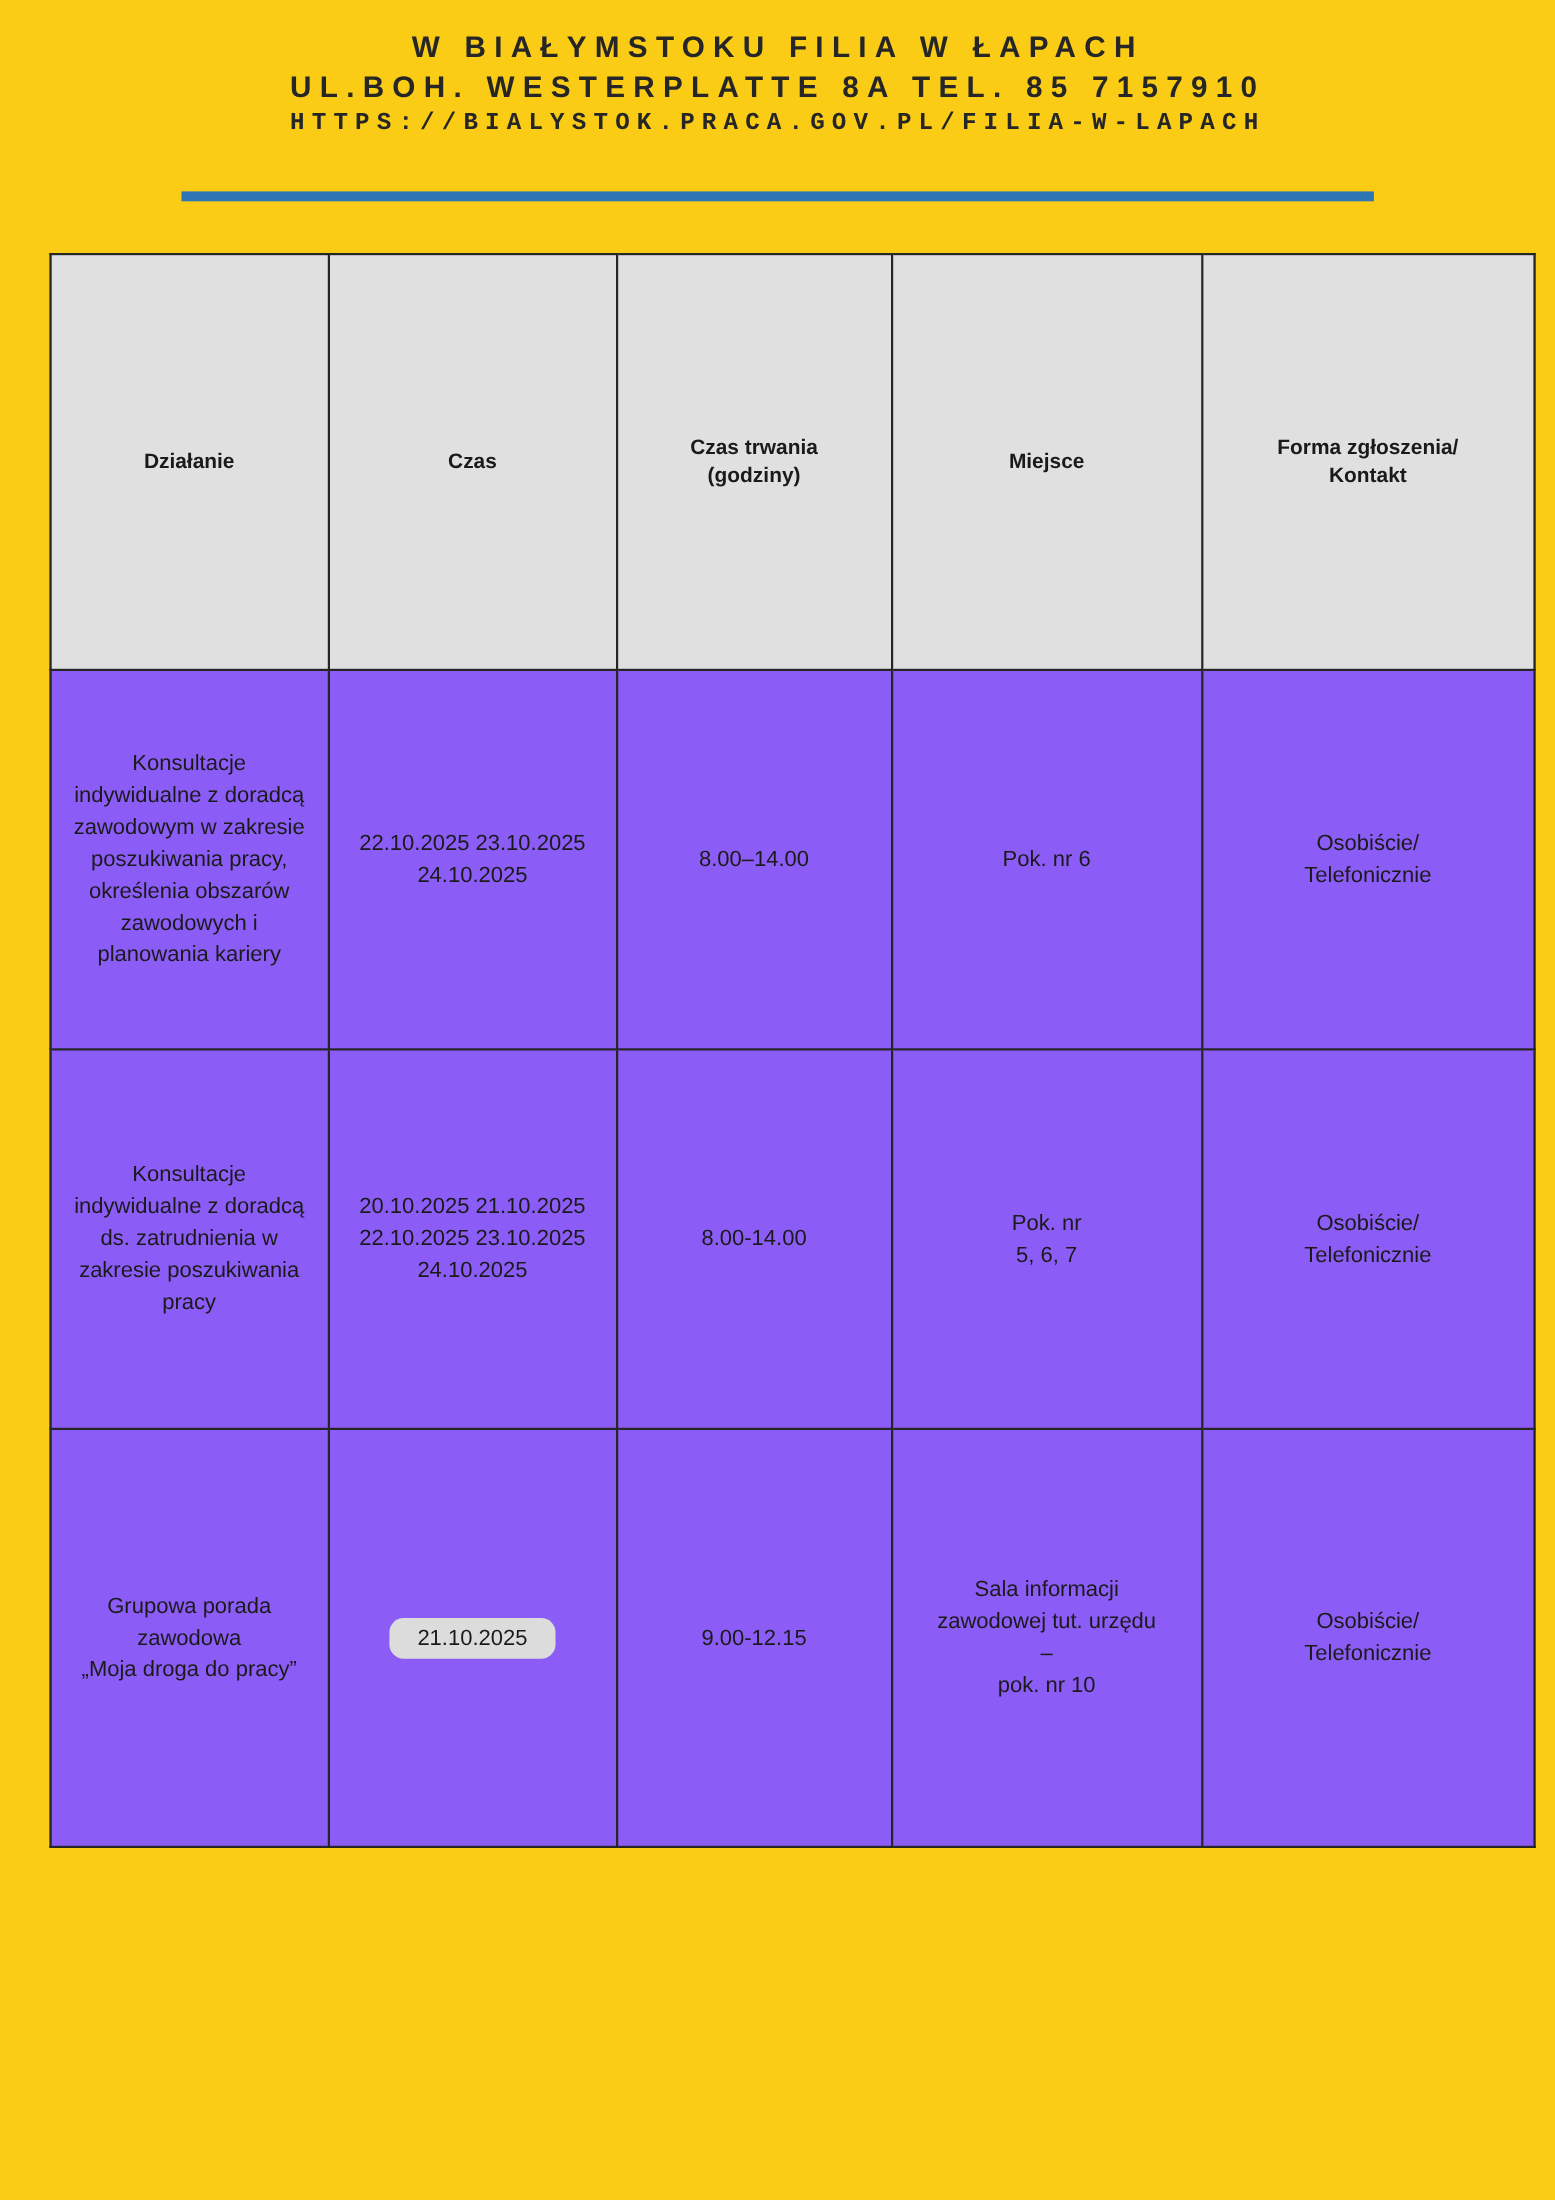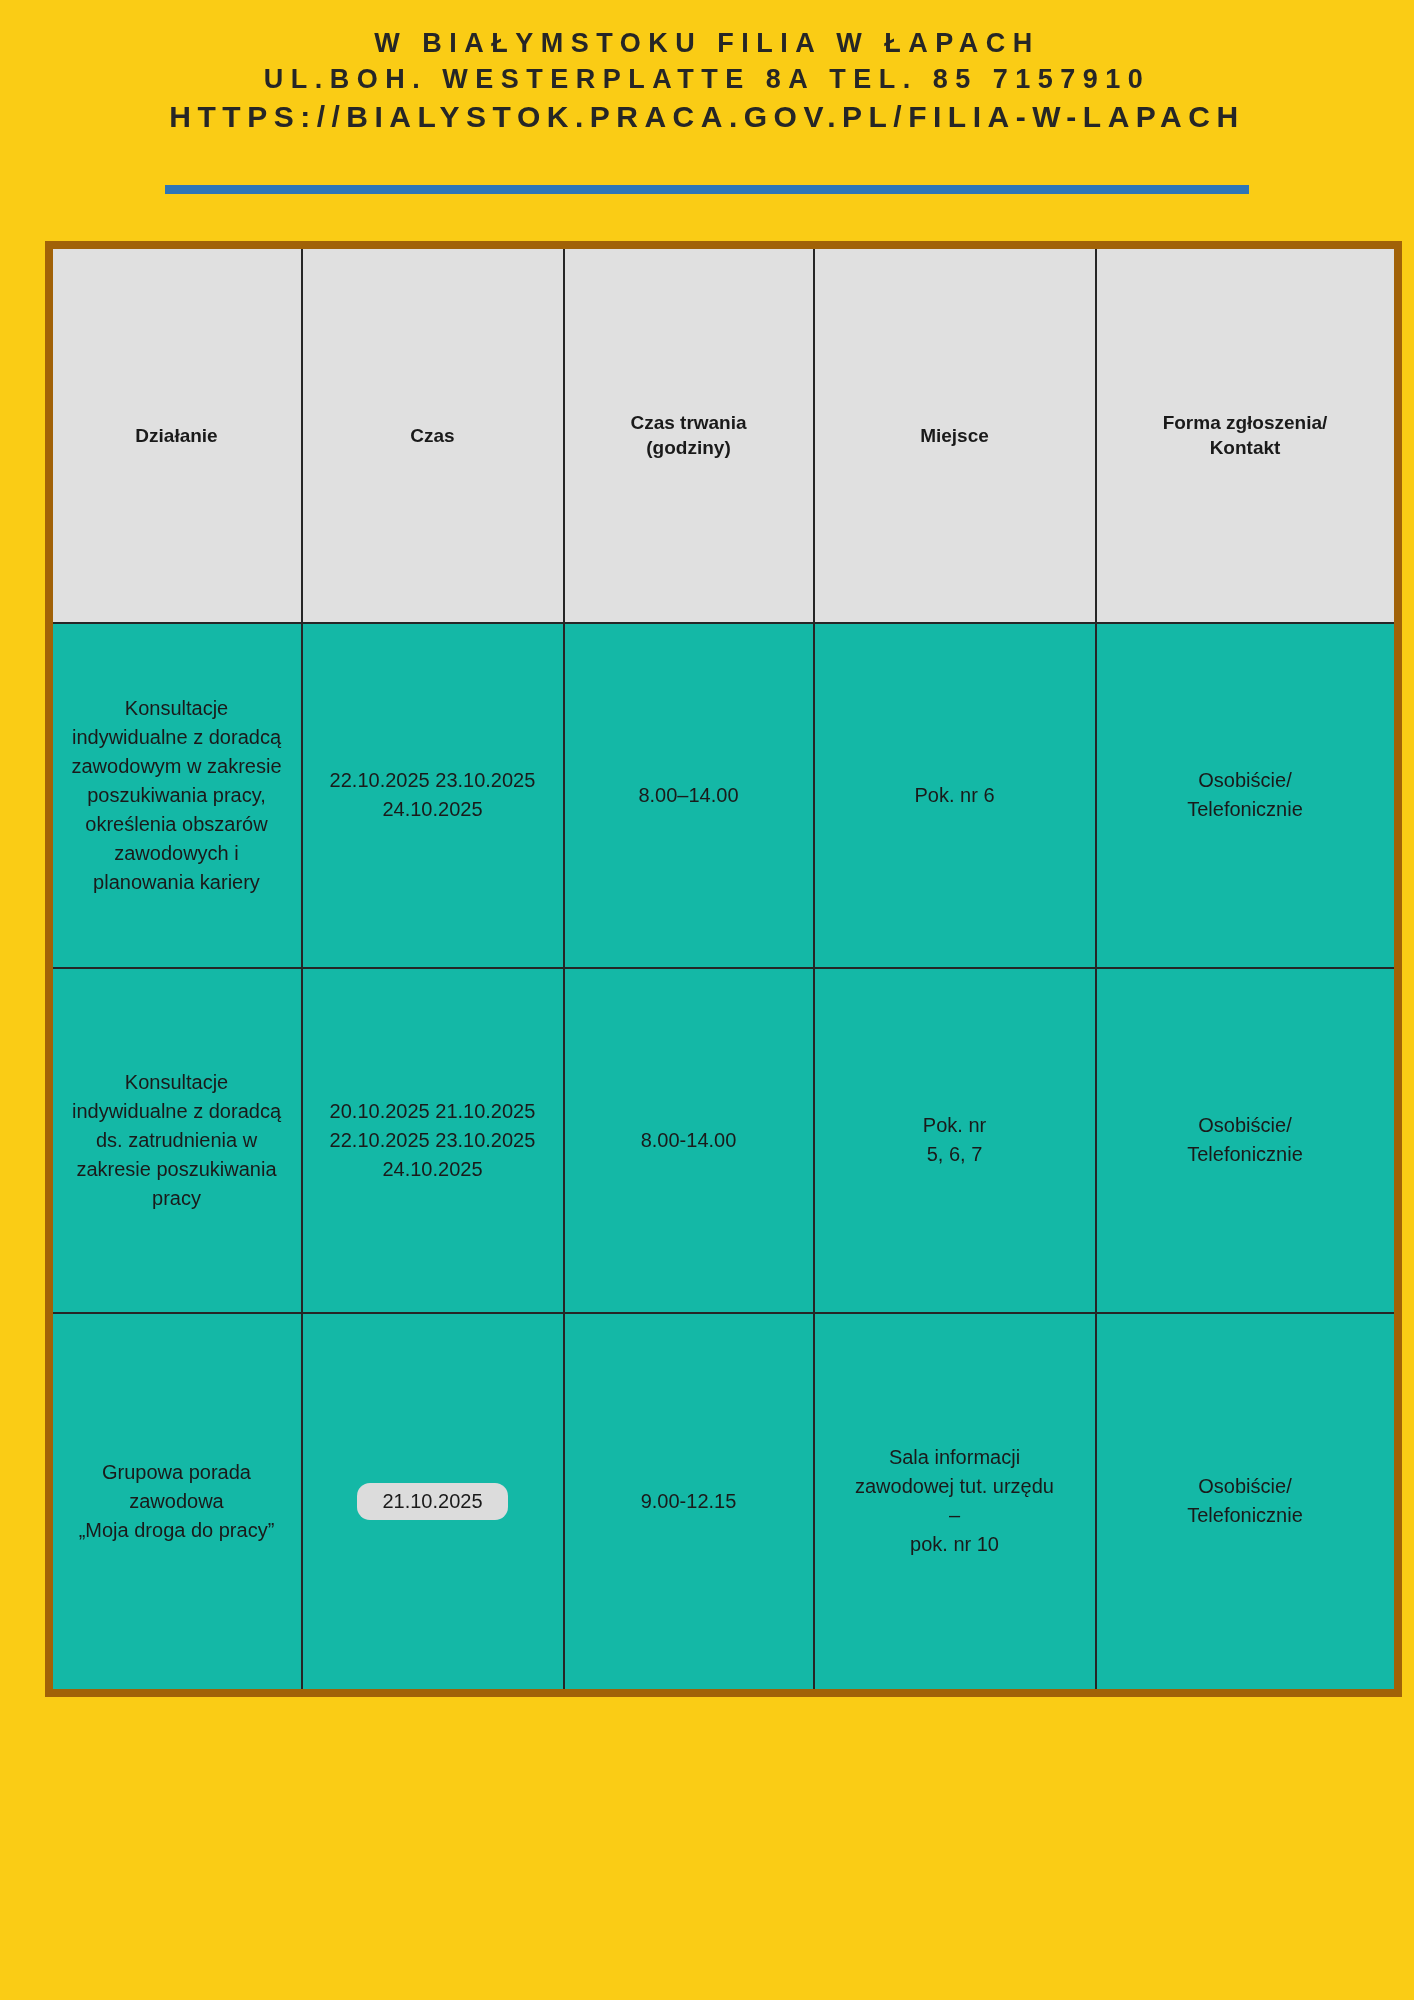--- a/index.html
+++ b/index.html
@@ -28,22 +28,23 @@
   }
   .header-line {
     font-weight: bold;
     font-size: 27px;
     letter-spacing: 7.5px;
     line-height: 1.32;
     color: #262626;
     white-space: pre;
   }
   .header-line.url {
-    font-size: 30px;
+    font-size: 22px;
     letter-spacing: 6.5px;
+    font-family: Liberation Mono, monospace;
   }
 
   .rule-wrap {
     display: flex;
     justify-content: center;
     margin-top: 48px;
   }
   .rule {
     width: 1084px;
     height: 9px;
@@ -52,22 +53,22 @@
 
   
   .table-wrap {
     margin: 47px auto 0 auto;
     width: 1325px;
   }
   table.schedule {
     width: 100%;
     border-collapse: collapse;
     table-layout: fixed;
-    background: #14b8a6;
-    border: 8px solid #a16207;
+    background: #8b5cf6;
+    border: 2px solid #a16207;
   }
   table.schedule th,
   table.schedule td {
     border: 2px solid #262626;
     text-align: center;
     vertical-align: middle;
     padding: 6px 10px;
     box-sizing: border-box;
   }
   table.schedule thead th {

